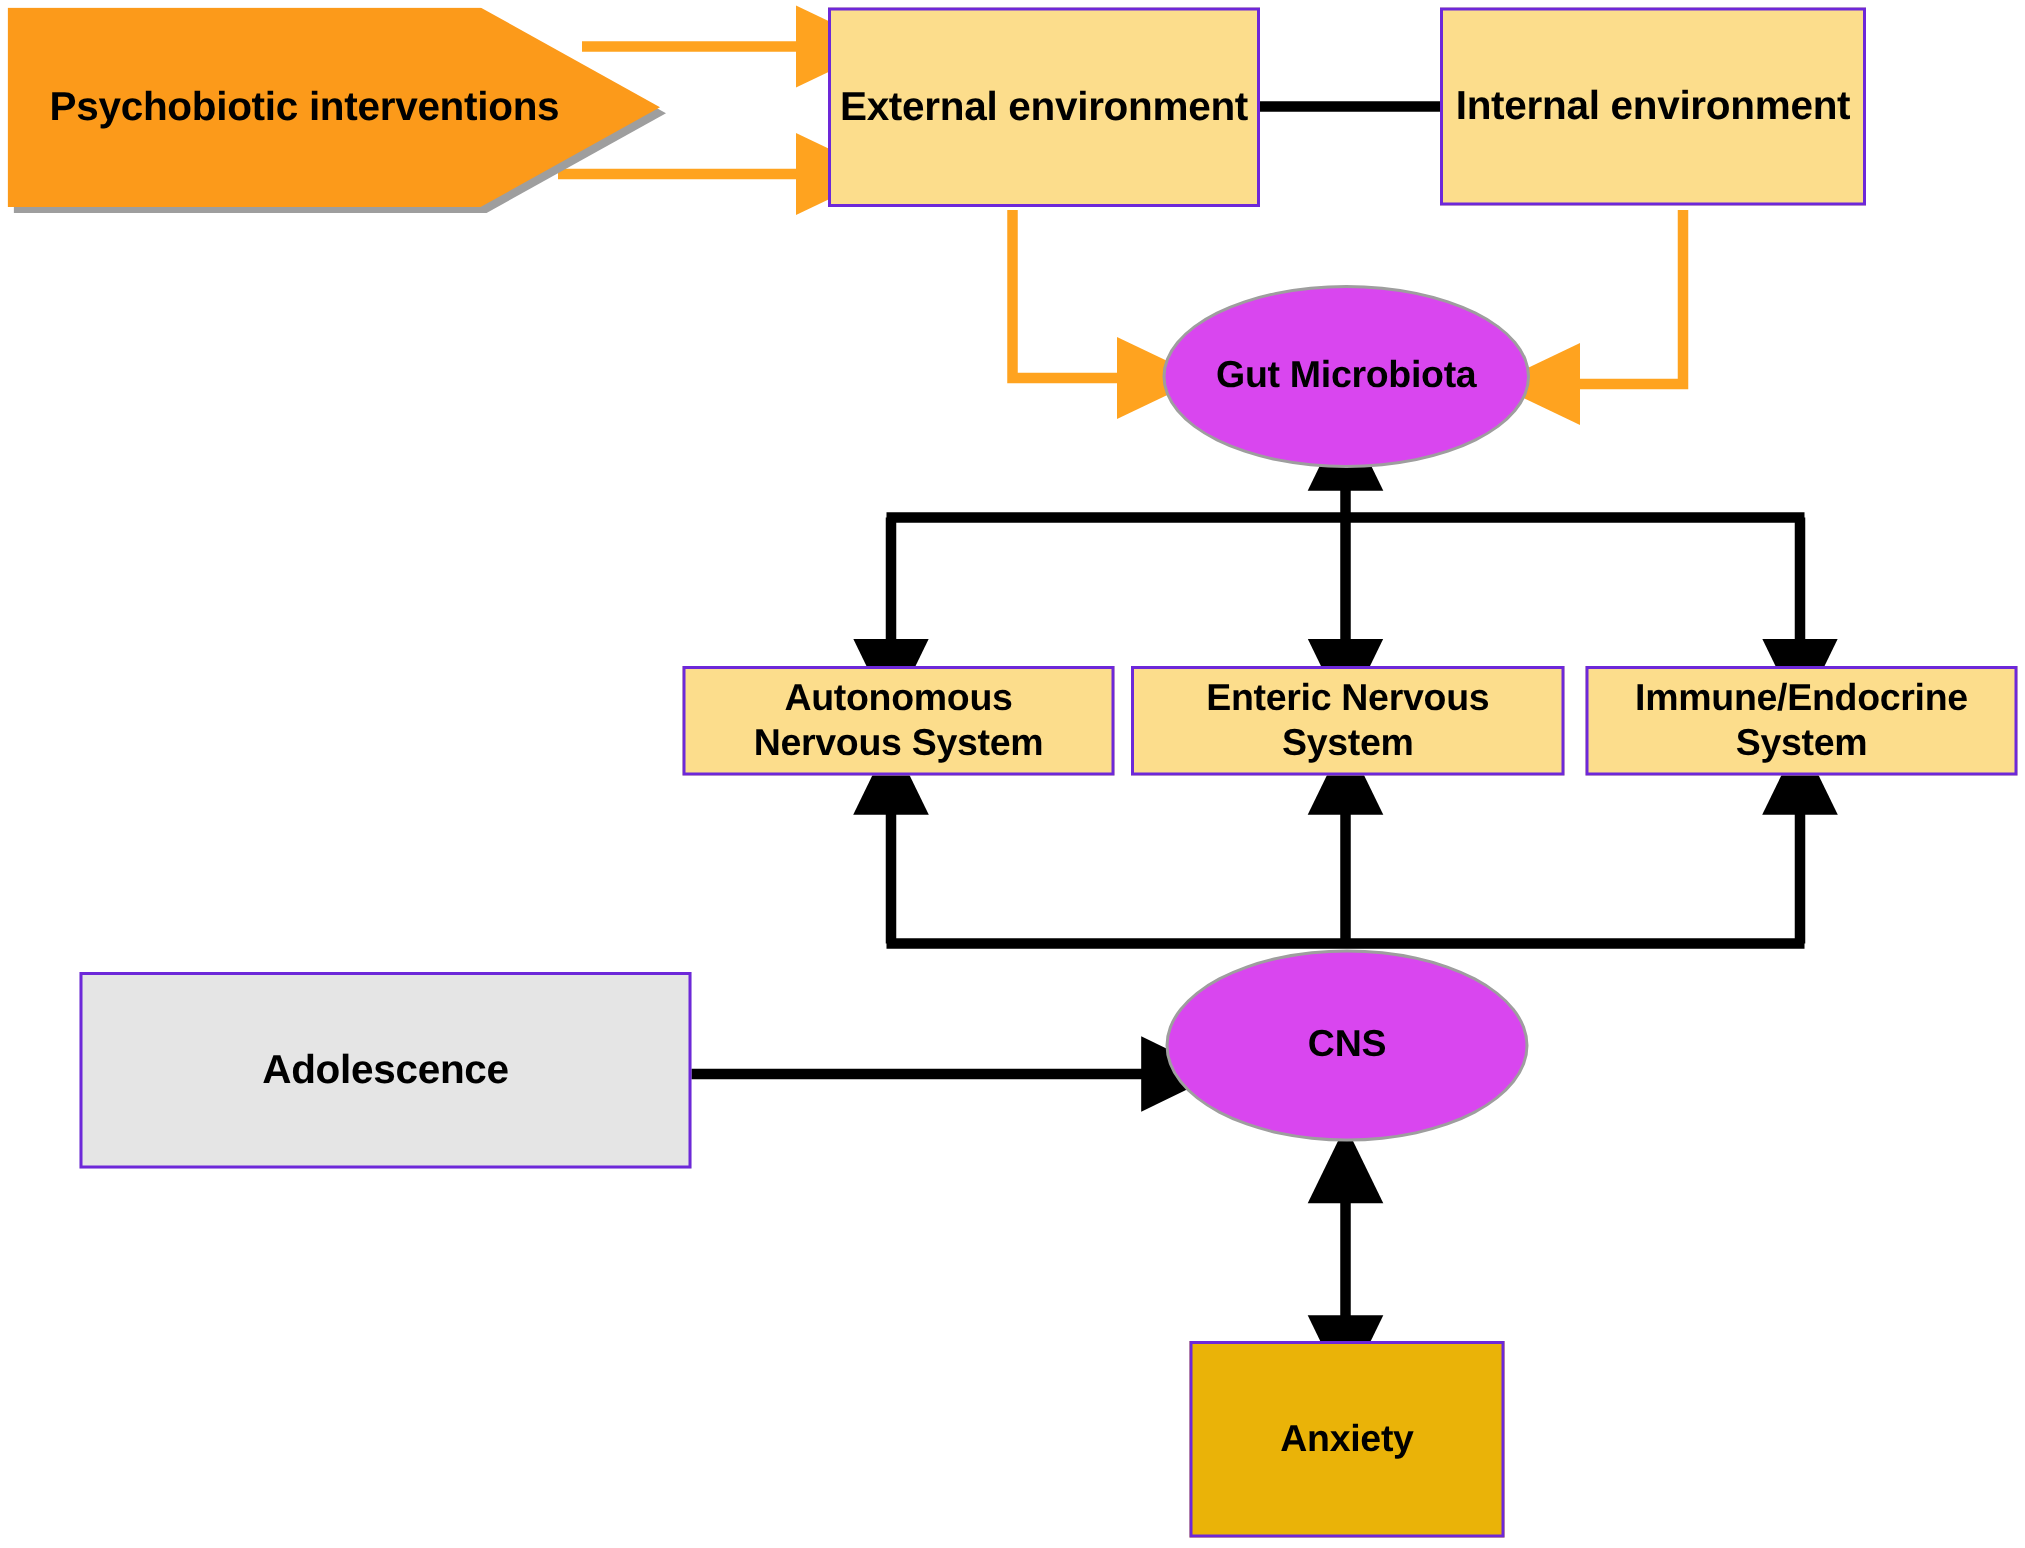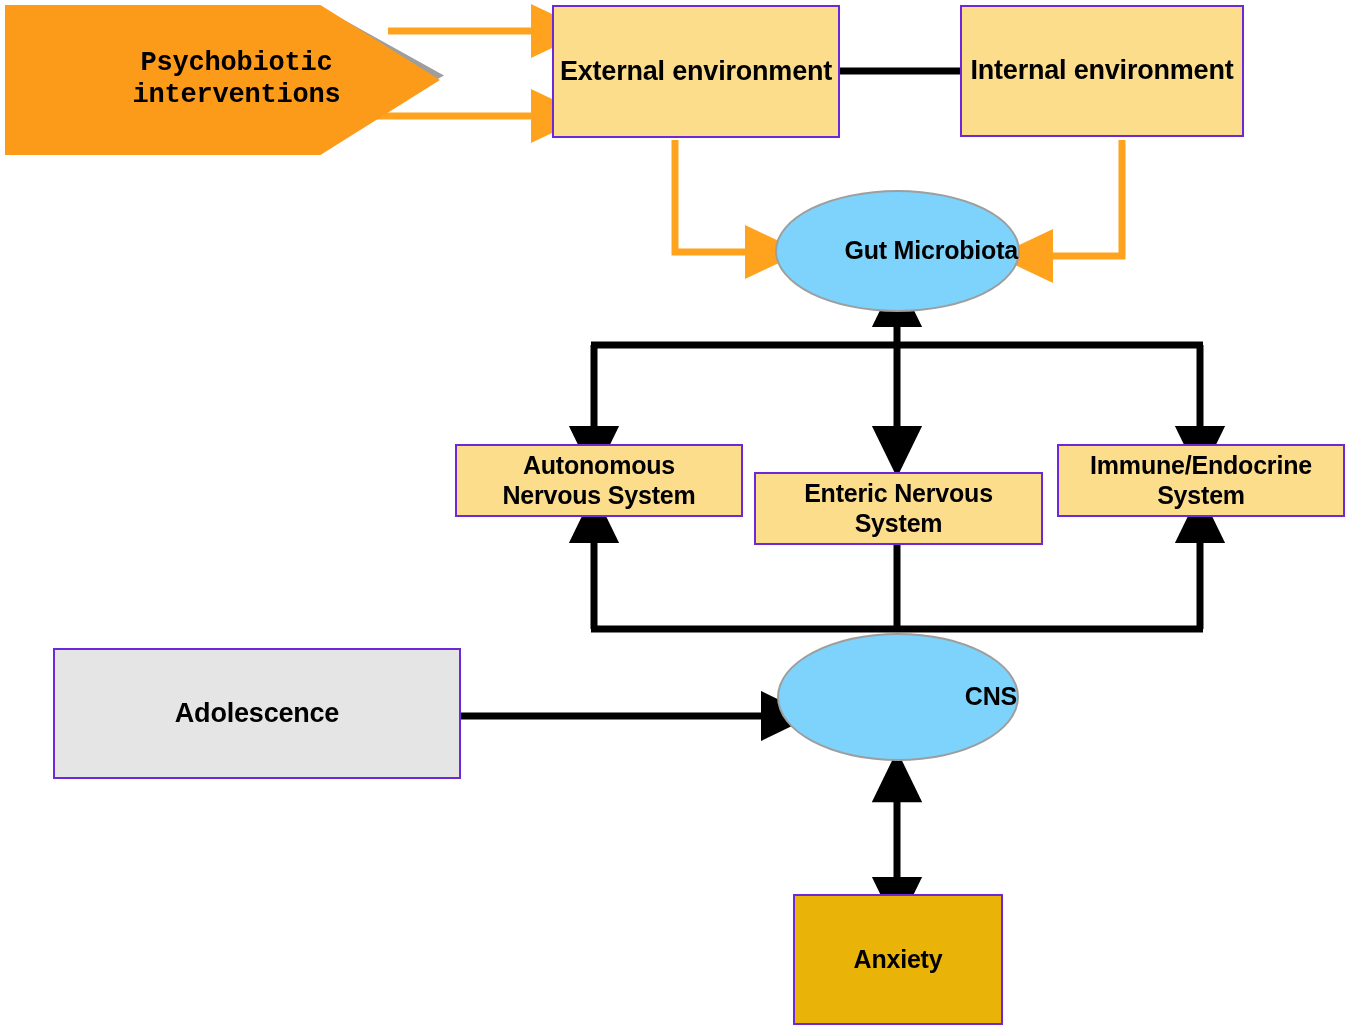--- a/index.html
+++ b/index.html
@@ -31,22 +31,21 @@
   }
   .rect {
     border: 2px solid #6d28d9;
   }
   .yellow  { background: #fcdd8c; }
   .green   { background: #e5e5e5; margin-left: 48px; }
   .purple  { background: #eab308; }
   .ellipse {
     border-radius: 50%;
     border: 2px solid #9e9e9e;
-    background: #7dd3fc;
-    justify-content: flex-end;
+    background: #d946ef;
   }
   .chevron {
     background: #fc9a1a;
     border: 0;
     clip-path: polygon(0% 0%, 72.5% 0%, 100% 50%, 72.5% 100%, 0% 100%);
     justify-content: flex-start;
     padding-left: 28px;
   }
   .chevron-shadow {
     position: absolute;
@@ -133,41 +132,41 @@
     <g>
       <line x1="413" y1="716" x2="772" y2="716" stroke="#000000" stroke-width="7" marker-end="url(#bhead)"></line>
     </g>
 
     <g>
       <line x1="897" y1="791" x2="897" y2="888" stroke="#000000" stroke-width="7" marker-end="url(#bhead)" marker-start="url(#btail)"></line>
     </g>
   </svg>
 
   <div class="chevron-shadow" style="left:9px; top:9px; width:435px; height:133px;"></div>
-  <div class="node chevron lbl-main" style="left:5px; top:5px; width:435px; height:150px;font-family:Liberation Mono, monospace;">
+  <div class="node chevron lbl-main" style="left:5px; top:5px; width:435px; height:133px;">
     <span>Psychobiotic interventions</span>
   </div>
 
   <div class="node rect yellow lbl-main" style="left:552px; top:5px; width:288px; height:133px;">
     <span>External environment</span>
   </div>
 
   <div class="node rect yellow lbl-main" style="left:960px; top:5px; width:284px; height:132px;">
     <span>Internal environment</span>
   </div>
 
   <div class="node ellipse lbl-ellipse" style="left:775px; top:190px; width:245px; height:122px;">
     <span>Gut Microbiota</span>
   </div>
 
   <div class="node rect yellow lbl-sys" style="left:455px; top:444px; width:288px; height:73px; padding:0 24px;">
     <span>Autonomous Nervous System</span>
   </div>
 
-  <div class="node rect yellow lbl-sys" style="left:754px; top:444px; width:289px; height:73px; padding:0 6px;margin-top:28px;">
+  <div class="node rect yellow lbl-sys" style="left:754px; top:444px; width:289px; height:73px; padding:0 6px;">
     <span>Enteric Nervous System</span>
   </div>
 
   <div class="node rect yellow lbl-sys" style="left:1057px; top:444px; width:288px; height:73px; padding:0 6px;">
     <span>Immune/Endocrine System</span>
   </div>
 
   <div class="node rect green lbl-main" style="left:5px; top:648px; width:408px; height:131px;">
     <span>Adolescence</span>
   </div>

